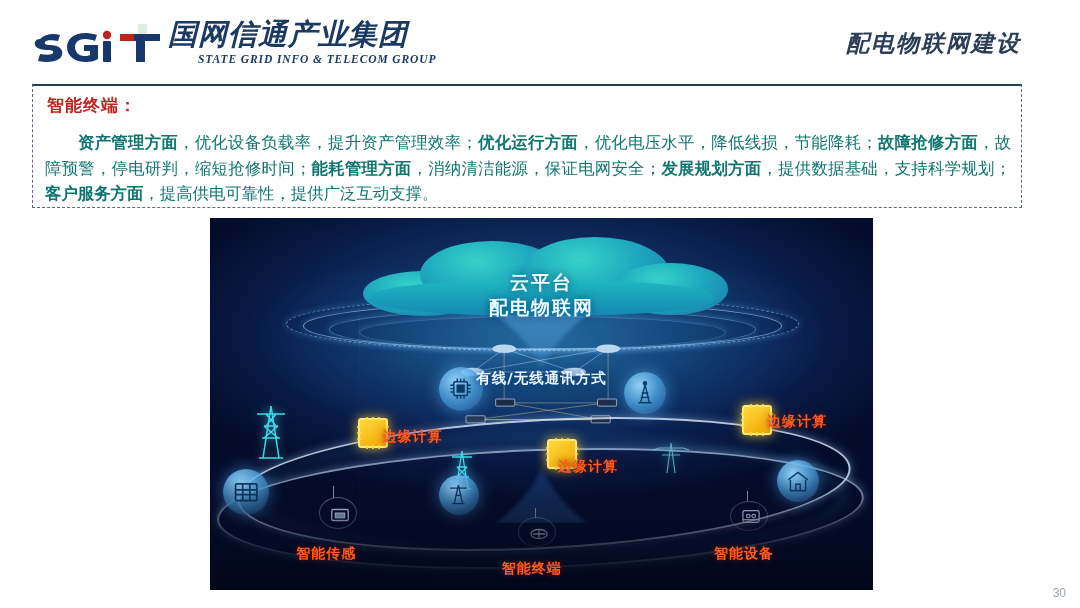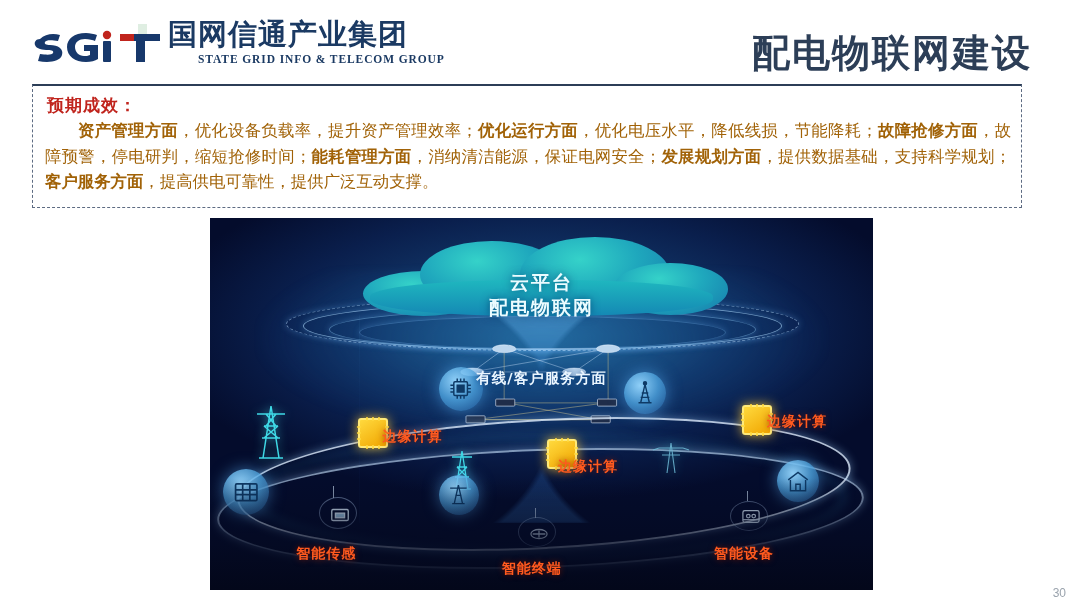--- a/index.html
+++ b/index.html
@@ -3,57 +3,57 @@
 <meta charset="utf-8">
 <style>
   html,body{margin:0;padding:0;}
   body{
     width:1080px;height:608px;
     background:#ffffff;
     font-family:"Liberation Sans","DejaVu Sans",sans-serif;
     overflow:hidden;position:relative;
   }
   
-  .header{position:absolute;left:0;top:0;width:1080px;height:84px;}
+  .header{position:absolute;left:0;top:0;width:1080px;height:84px;font-style:italic;}
   .logo-wrap{position:absolute;left:34px;top:20px;display:flex;align-items:flex-end;gap:8px;}
   .logo-mark{position:relative;width:126px;height:44px;}
   .logo-mark svg{display:block;}
   .logo-cn{
     font-family:"DejaVu Sans","Liberation Sans",sans-serif;
     font-size:29px;font-weight:bold;color:#1b3a63;letter-spacing:1px;
     line-height:1;white-space:nowrap;
   }
   .logo-en{
     font-family:"Liberation Serif","DejaVu Serif",serif;
     font-size:11.5px;font-weight:bold;color:#1b3a63;letter-spacing:.9px;
     margin-top:4px;white-space:nowrap;margin-left:30px;
   }
   .logo-text-col{display:flex;flex-direction:column;justify-content:flex-end;padding-bottom:2px;}
   .page-title{
-    position:absolute;right:48px;top:28px;
-    font-family:"DejaVu Sans","Liberation Sans",sans-serif;
-    font-size:38px;font-weight:bold;color:#2c3e57;letter-spacing:2px;
+    position:absolute;right:59px;top:28px;
+    font-family:"DejaVu Sans","Liberation Sans",sans-serif;
+    font-size:23px;font-weight:bold;color:#2c3e57;letter-spacing:2px;
     white-space:nowrap;
   }
   
   .textbox{
     position:absolute;left:32px;top:84px;width:990px;height:124px;
     border:1.3px dashed #5d6b82;
     border-top:2.4px solid #2c3e57;
     background:#ffffff;box-sizing:border-box;
   }
   .tb-heading{
     position:absolute;left:14px;top:8px;
     font-family:"DejaVu Sans","Liberation Sans",sans-serif;
     font-size:17px;font-weight:bold;color:#c0241d;letter-spacing:1px;
   }
   .tb-body{
-    position:absolute;left:12px;right:10px;top:32px;
-    font-family:"DejaVu Sans","Liberation Sans",sans-serif;
-    font-size:16.4px;color:#a16207;line-height:25.5px;
+    position:absolute;left:12px;right:10px;top:44px;
+    font-family:"DejaVu Sans","Liberation Sans",sans-serif;
+    font-size:16.4px;color:#0f766e;line-height:25.5px;
     text-align:justify;text-indent:33px;
   }
   .tb-body b{font-weight:bold;}
   
   .illus{
     position:absolute;left:210px;top:218px;width:663px;height:372px;
     overflow:hidden;
     background:
       radial-gradient(ellipse 58% 46% at 50% 30%, #1b4e86 0%, #113566 38%, #0a1f4d 68%, #040c2c 100%),
       #040b28;
@@ -196,21 +196,21 @@
     </div>
     <div class="logo-text-col">
       <div class="logo-cn">国网信通产业集团</div>
       <div class="logo-en">STATE GRID INFO &amp; TELECOM GROUP</div>
     </div>
   </div>
   <div class="page-title">配电物联网建设</div>
 </div>
 
 <div class="textbox">
-  <div class="tb-heading">预期成效：</div>
+  <div class="tb-heading">智能终端：</div>
   <div class="tb-body"><b>资产管理方面</b>，优化设备负载率，提升资产管理效率；<b>优化运行方面</b>，优化电压水平，降低线损，节能降耗；<b>故障抢修方面</b>，故障预警，停电研判，缩短抢修时间；<b>能耗管理方面</b>，消纳清洁能源，保证电网安全；<b>发展规划方面</b>，提供数据基础，支持科学规划；<b>客户服务方面</b>，提高供电可靠性，提供广泛互动支撑。</div>
 </div>
 
 <div class="illus">
   <div class="illus-inner">
     <div class="haze"></div>
     <div class="funnel"></div>
 
     <div class="ring r1"></div>
     <div class="ring r2"></div>
@@ -244,21 +244,21 @@
           <ellipse cx="118" cy="48" rx="11" ry="6"></ellipse>
         </g>
         <g fill="#1f2d4a" stroke="#cdd9ea" stroke-width="0.8">
           <rect x="44" y="90" width="18" height="11" rx="1"></rect>
           <rect x="140" y="90" width="18" height="11" rx="1"></rect>
           <rect x="16" y="116" width="18" height="11" rx="1"></rect>
           <rect x="134" y="116" width="18" height="11" rx="1"></rect>
         </g>
       </svg>
     </div>
-    <div class="comm-label">有线/客户服务方面</div>
+    <div class="comm-label">有线/无线通讯方式</div>
 
     <div class="orbit-glow"></div>
     <div class="orbit o1"></div>
     <div class="orbit o2"></div>
 
     <div class="pylon" style="left:6.5%;top:50%;">
       <svg width="36" height="56" viewBox="0 0 36 56" fill="none" stroke="#3fd9e6" stroke-width="1.5">
         <path d="M18 2 L10 54 M18 2 L26 54 M6 54 L30 54 M4 10 L32 10 M11 22 L25 22 M9 34 L27 34 M11 22 L25 34 M25 22 L11 34 M13 10 L23 22 M23 10 L13 22"></path>
       </svg>
     </div>

